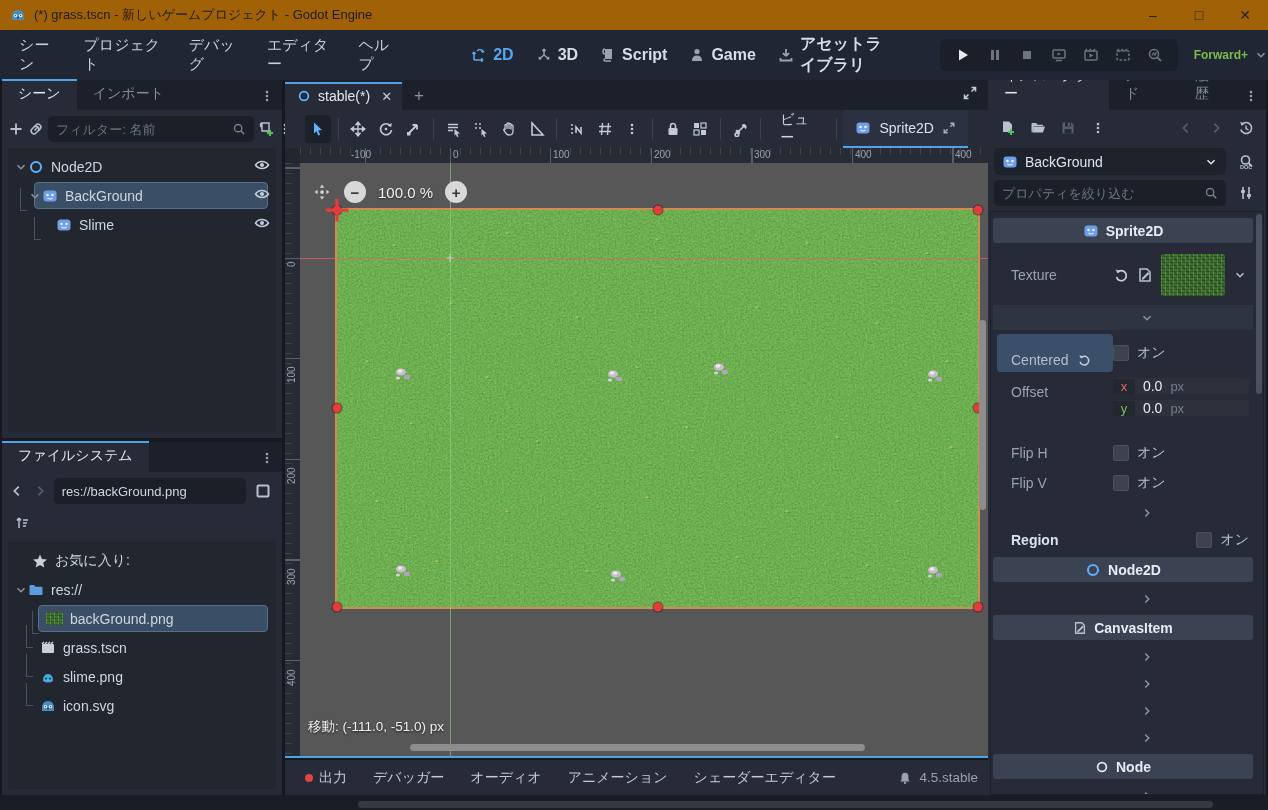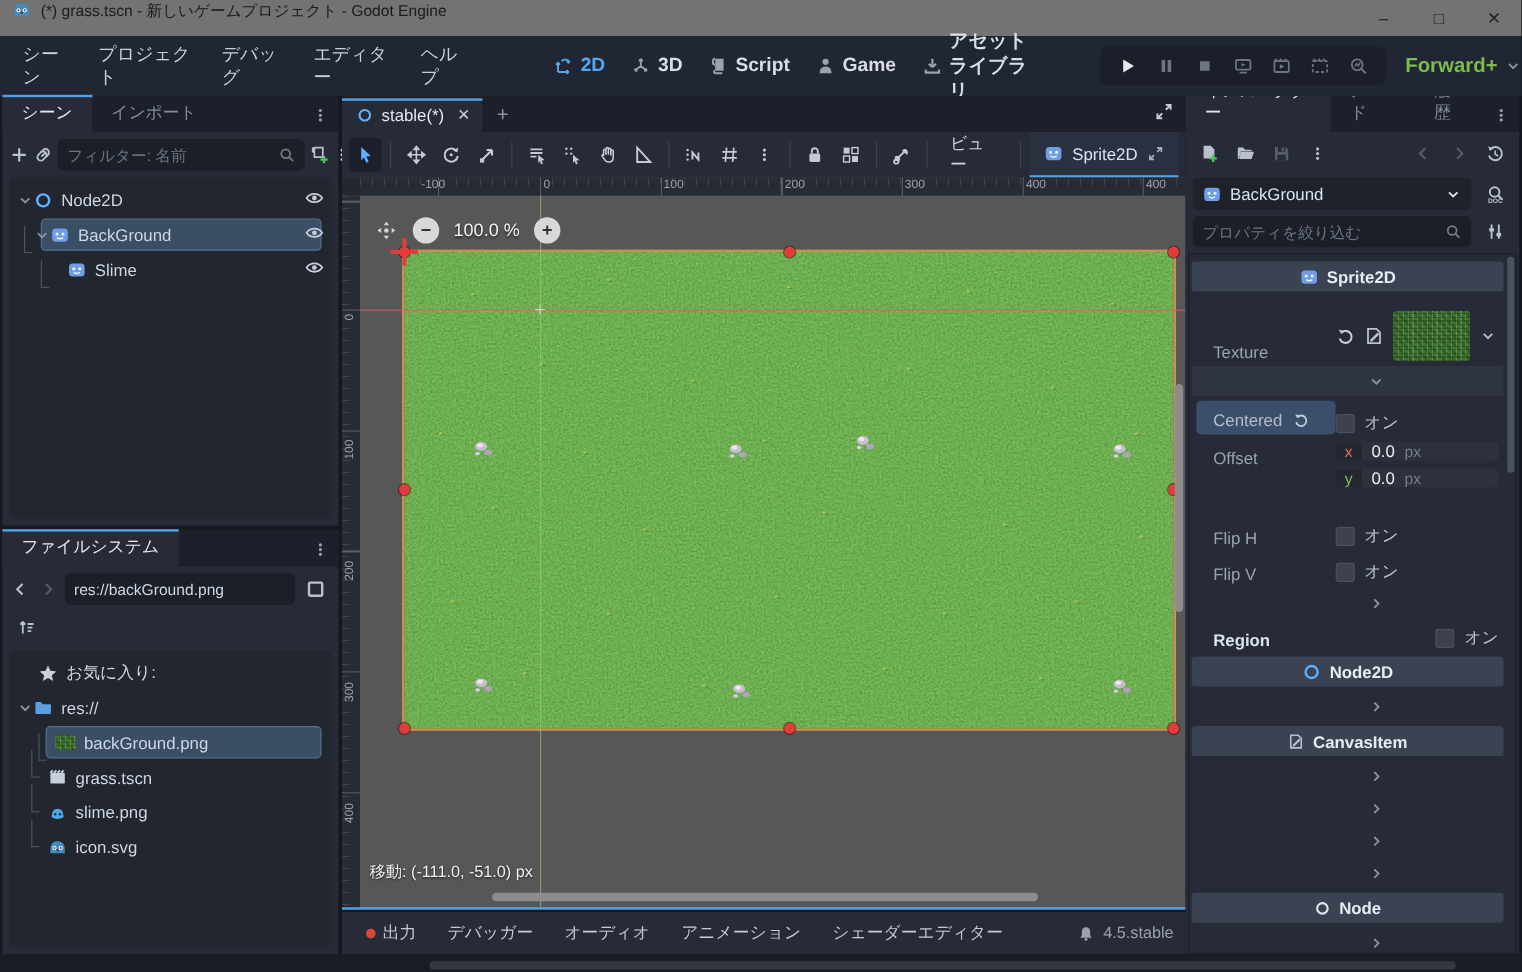--- a/index.html
+++ b/index.html
@@ -1,42 +1,42 @@
 <!DOCTYPE html>
 <html><head>
 <meta charset="utf-8">
 <style>
   * { margin:0; padding:0; box-sizing:border-box; }
   html,body { width:1268px; height:810px; overflow:hidden; background:#15181f;
     font-family:"Liberation Sans","DejaVu Sans",sans-serif; font-size:14px; color:#cfd6e3; }
   .app { position:relative; width:1268px; height:810px; background:#15181f; }
 
   
-  .titlebar { position:absolute; left:0; top:0; right:0; height:30px; background:#737373;
-    display:flex; align-items:flex-start; color:#1b1b1b; font-size:13px; }
+  .titlebar { position:absolute; left:0; top:0; right:0; height:30px; background:#a16207;
+    display:flex; align-items:center; color:#1b1b1b; font-size:13px; }
   .titlebar .tlogo { margin:0 8px 0 10px; }
   .wincontrols { margin-left:auto; display:flex; height:100%; }
   .winbtn { width:46px; height:100%; display:flex; align-items:center; justify-content:center;
     color:#222; font-size:14px; }
 
   
   .menubar { position:absolute; left:0; top:30px; right:0; height:50px; background:#202634;
     display:flex; align-items:center; }
   .menu-item { padding:6px 12px; color:#c9d0dc; font-size:15px; border-radius:4px; }
   .ctx-switch { display:flex; align-items:center; gap:22px; margin-left:60px; }
   .ctx-item { display:flex; align-items:center; gap:6px; color:#d8dde6; font-size:16px; font-weight:bold; }
   .ctx-item .ic { color:#9aa2b0; }
   .ctx-item.active { color:#53a8f0; }
   .ctx-item.active .ic { color:#53a8f0; }
   .playbar { margin-left:48px; background:#1a1f2a; border-radius:6px; display:flex;
     align-items:center; gap:10px; padding:5px 12px; }
   .playbtn { width:22px; height:22px; display:flex; align-items:center; justify-content:center; color:#e6e9ee; }
   .playbtn.dim { color:#6d7582; }
   .renderer { margin-left:16px; display:flex; align-items:center; gap:6px;
-    color:#7fbb4a; font-weight:bold; font-size:17px; }
+    color:#7fbb4a; font-weight:bold; font-size:12px; }
   .renderer .ic { color:#8b93a3; }
 
   
   .ic { width:16px; height:16px; flex:none; }
   .ic20 { width:20px; height:20px; }
   .ic14 { width:14px; height:14px; }
   .tabbar { display:flex; align-items:flex-end; height:30px; background:#1b202b; }
   .tab { padding:6px 16px 7px; color:#848c9b; font-size:14px; display:flex; gap:7px; align-items:center; }
   .tab.active { background:#262b37; color:#e3e8f0; border-top:2px solid #4fa3e8; padding-top:4px; }
   .dots-btn { margin-left:auto; padding:4px 8px; color:#9aa2b0; }
@@ -71,21 +71,21 @@
 
   
   .center-col { position:absolute; left:285px; top:80px; width:703px; bottom:15px; }
   .scenetabs { position:absolute; left:0; top:0; right:0; height:30px; background:#1b202b;
     display:flex; align-items:flex-end; }
   .scenetab { display:flex; align-items:center; gap:7px; background:#262b37; border-top:2px solid #4fa3e8;
     padding:4px 10px 6px 12px; color:#e3e8f0; }
   .newtab { padding:4px 12px; color:#8b93a3; font-size:17px; }
   .expand-right { margin-left:auto; margin-bottom:6px; margin-right:10px; color:#c6cdd9; }
   .tb2d { position:absolute; left:0; top:30px; right:0; height:38px; background:#262b37;
-    display:flex; align-items:center; gap:2px; padding:0 6px; }
+    display:flex; align-items:center; gap:2px; padding:0 20px; }
   .tbtn { width:30px; height:28px; display:flex; align-items:center; justify-content:center;
     color:#c3cad6; border-radius:4px; }
   .tbtn.active { background:#1b202b; color:#5fb2ff; }
   .tsep { width:1px; height:22px; background:#3a4150; margin:0 5px; }
   .viewbtn { padding:4px 12px; color:#cfd6e3; font-size:14px; border-radius:4px; }
   .nodebtn { display:flex; align-items:center; gap:8px; padding:5px 12px; color:#dbe2ef;
     border-bottom:2px solid #4fa3e8; background:#2b3140; height:38px; }
 
   .viewport { position:absolute; left:0; top:68px; right:0; bottom:37px; background:#575757;
     border-bottom:2px solid #4fa3e8; }
@@ -142,25 +142,25 @@
     border-radius:5px; height:27px; padding:0 8px; color:#dbe2ef; }
   .insp-filter { display:flex; align-items:center; gap:6px; padding:3px 6px 5px; }
   .insp-scroll { flex:1; position:relative; margin:0 2px; overflow:hidden;
     border:1px solid #1b202b; background:#262b37; }
   .insp-inner { padding:2px 10px 0 2px; }
   .cat { background:#3b4251; border-radius:3px; display:flex; align-items:center; justify-content:center;
     gap:7px; height:25px; font-weight:bold; color:#e6ebf4; margin:4px 0; }
   .sect { display:flex; align-items:center; gap:6px; height:25px; padding:0 4px;
     font-weight:bold; color:#dbe2ef; margin:2px 0; }
   .sect .exp { width:auto; }
-  .prow { display:flex; align-items:flex-end; min-height:30px; padding:2px 4px; }
+  .prow { display:flex; align-items:center; min-height:30px; padding:2px 4px; }
   .prow .plabel { width:46%; color:#9aa2b1; padding-left:14px; }
   .prow .pval { flex:1; display:flex; align-items:center; gap:8px; color:#cfd6e3; }
   .prow.hl .plabel-wrap { background:#3a506a; border-radius:4px; }
-  .plabel-wrap { display:flex; align-items:center; width:46%; padding:8px 4px 4px 14px; gap:8px; }
+  .plabel-wrap { display:flex; align-items:center; width:46%; padding:18px 4px 4px 14px; gap:8px; }
   .plabel-wrap .plabel { width:auto; padding-left:0; }
   .checkbox { width:16px; height:16px; border-radius:3px; background:#3d424e;
     box-shadow:inset 0 0 0 1px #4a505c; flex:none; }
   .onlbl { color:#b9c1cf; }
   .spinrow { display:flex; align-items:center; background:#2c313c; border-radius:4px;
     height:26px; flex:1; overflow:hidden; }
   .axisbadge { width:22px; height:100%; background:#23272f; display:flex; align-items:center;
     justify-content:center; font-size:13px; }
   .axisbadge.x { color:#e06c62; } .axisbadge.y { color:#7fbb5a; }
   .spinval { padding:0 8px; color:#e8ecf3; }

